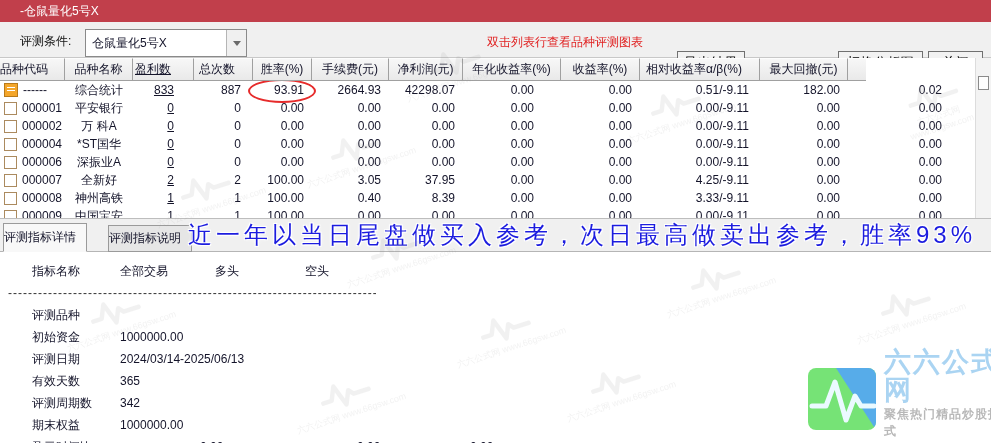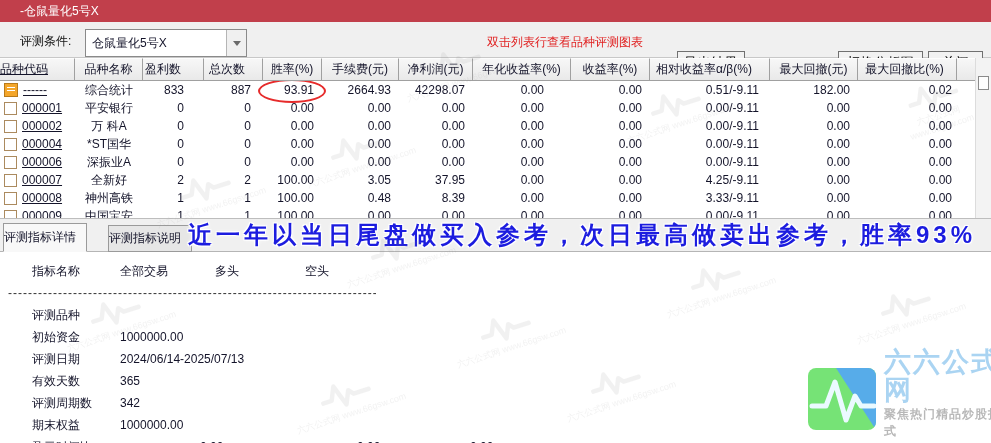--- a/index.html
+++ b/index.html
@@ -31,22 +31,22 @@
   .th{box-sizing:border-box;background:linear-gradient(#f7f7f7,#e9e9e9);
       border-right:1px solid #a0a0a0;border-bottom:1px solid #a0a0a0;border-top:1px solid #fdfdfd;
       text-align:center;line-height:21px;overflow:hidden;white-space:nowrap;}
   .th-stub{width:18px;box-sizing:border-box;background:linear-gradient(#f7f7f7,#e9e9e9);
       border-bottom:1px solid #a0a0a0;border-top:1px solid #fdfdfd;}
   .tbody{position:absolute;left:0;top:23px;width:975px;height:137px;overflow:hidden;}
   .tr{display:flex;height:18px;align-items:center;width:975px;}
   .td{box-sizing:border-box;overflow:visible;white-space:nowrap;line-height:18px;}
   .td.num{text-align:right;padding-right:8px;}
   .td.name{text-align:center;}
-  .c0{width:75px;display:flex;align-items:center;text-decoration:underline;}
-  .c1{width:68px;}.c2{width:61px;padding-right:20px !important;}
+  .c0{width:65px;display:flex;align-items:center;}
+  .c1{width:68px;}.c2{width:61px;padding-right:20px !important;text-decoration:underline;}
   .c3{width:59px;padding-right:12px !important;}.c4{width:59px;position:relative;}
   .c5{width:77px;}.c6{width:74px;}.c7{width:79px;}.c8{width:98px;}
   .c9{width:120px;padding-right:11px !important;}.c10{width:88px;}.c11{width:99px;padding-right:5px !important;}
   .row-icon{display:inline-block;margin-left:4px;margin-right:5px;}
   .icon-checkbox{width:11px;height:11px;border:1px solid #ab8a5e;background:#fff;}
   .icon-summary{width:12px;height:12px;border:1px solid #b97a1a;background:#f4a62a;position:relative;}
   .icon-summary:before{content:"";position:absolute;left:2px;top:3px;width:8px;height:1px;
        background:#fff;box-shadow:0 3px 0 #fff;}
   .ellipse{position:absolute;right:-4px;top:-2px;width:64px;height:20px;
            border:2px solid #e62b2b;border-radius:50%;pointer-events:none;}
@@ -56,21 +56,21 @@
   .vthumb{position:absolute;left:2px;top:18px;width:11px;height:14px;background:#fdfdfd;
           border:1px solid #8a8a8a;box-sizing:border-box;}
   
   .tabstrip{position:absolute;left:0;top:218px;right:0;height:34px;background:#f0f0f0;
             border-top:1px solid #bdbdbd;border-bottom:1px solid #b5b5b5;box-sizing:border-box;}
   .tab{position:absolute;top:4px;height:29px;line-height:26px;text-align:left;
        border:1px solid #9a9a9a;box-sizing:border-box;background:#e6e6e6;}
   .tab.active{background:#f8f8f8;border-bottom:1px solid #f8f8f8;z-index:2;}
   .tab1{left:3px;width:84px;}
   .tab2{left:88px;width:84px;top:6px;height:27px;line-height:24px;margin-left:20px;}
-  .banner{position:absolute;left:188px;top:219px;font-size:24px;font-weight:bold;
+  .banner{position:absolute;left:188px;top:219px;font-size:24px;font-weight:normal;
           letter-spacing:4px;color:#1c1cdf;white-space:nowrap;
           text-shadow:-1px -1px 0 #fff,1px -1px 0 #fff,-1px 1px 0 #fff,1px 1px 0 #fff,0 0 4px #fff;}
   
   .panel{position:absolute;left:0;top:252px;right:0;bottom:0;background:#fff;
          padding-top:8px;box-sizing:border-box;overflow:hidden;}
   .drow{position:relative;height:22px;line-height:22px;white-space:nowrap;}
   .drow.hdr{height:22px;}
   .drow span{position:absolute;top:0;}
   .dl{left:8px;margin-left:24px;}
   .dv{left:120px;}
@@ -123,21 +123,20 @@
         <div class="th c1">品种名称</div>
         <div class="th c2">盈利数</div>
         <div class="th c3">总次数</div>
         <div class="th c4">胜率(%)</div>
         <div class="th c5">手续费(元)</div>
         <div class="th c6">净利润(元)</div>
         <div class="th c8">年化收益率(%)</div>
         <div class="th c7">收益率(%)</div>
         <div class="th c9">相对收益率α/β(%)</div>
         <div class="th c10">最大回撤(元)</div>
-        <div class="th c11">最大回撤比(%)</div>
         <div class="th-stub"></div>
       </div>
     <div class="tbody" id="tbody">
         <div class="tr">
           <div class="td c0">
             <span class="row-icon icon-summary"></span>
             <span>------</span>
           </div>
           <div class="td c1 name">综合统计</div>
           <div class="td c2 num">833</div>
@@ -238,21 +237,21 @@
         </div>
         <div class="tr">
           <div class="td c0">
             <span class="row-icon icon-checkbox"></span>
             <span>000008</span>
           </div>
           <div class="td c1 name">神州高铁</div>
           <div class="td c2 num">1</div>
           <div class="td c3 num">1</div>
           <div class="td c4 num">100.00</div>
-          <div class="td c5 num">0.48</div>
+          <div class="td c5 num">0.40</div>
           <div class="td c6 num">8.39</div>
           <div class="td c7 num">0.00</div>
           <div class="td c8 num">0.00</div>
           <div class="td c9 num">3.33/-9.11</div>
           <div class="td c10 num">0.00</div>
           <div class="td c11 num">0.00</div>
         </div>
         <div class="tr">
           <div class="td c0">
             <span class="row-icon icon-checkbox"></span>
@@ -295,21 +294,21 @@
     <div id="detail-rows">
         <div class="drow">
           <span class="dl">评测品种</span>
         </div>
         <div class="drow">
           <span class="dl">初始资金</span>
           <span class="dv">1000000.00</span>
         </div>
         <div class="drow">
           <span class="dl">评测日期</span>
-          <span class="dv">2024/06/14-2025/07/13</span>
+          <span class="dv">2024/03/14-2025/06/13</span>
         </div>
         <div class="drow">
           <span class="dl">有效天数</span>
           <span class="dv">365</span>
         </div>
         <div class="drow">
           <span class="dl">评测周期数</span>
           <span class="dv">342</span>
         </div>
         <div class="drow">

